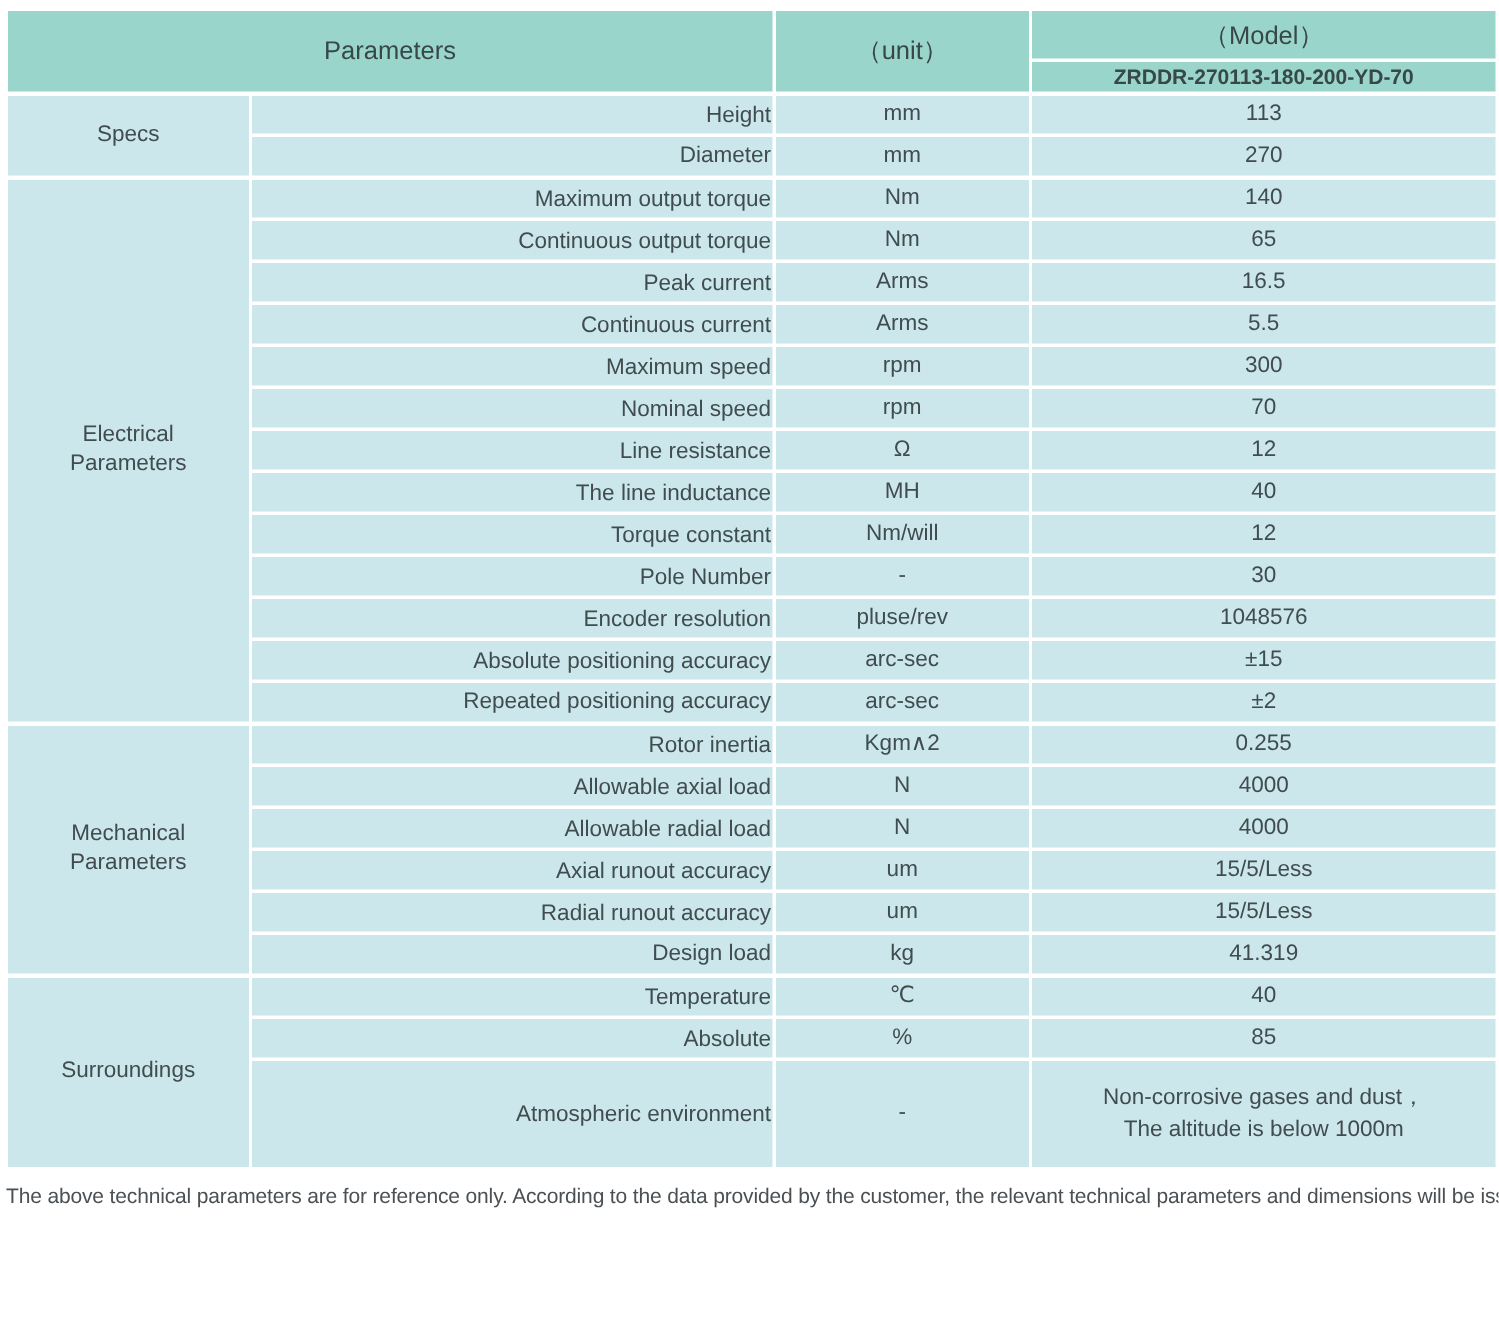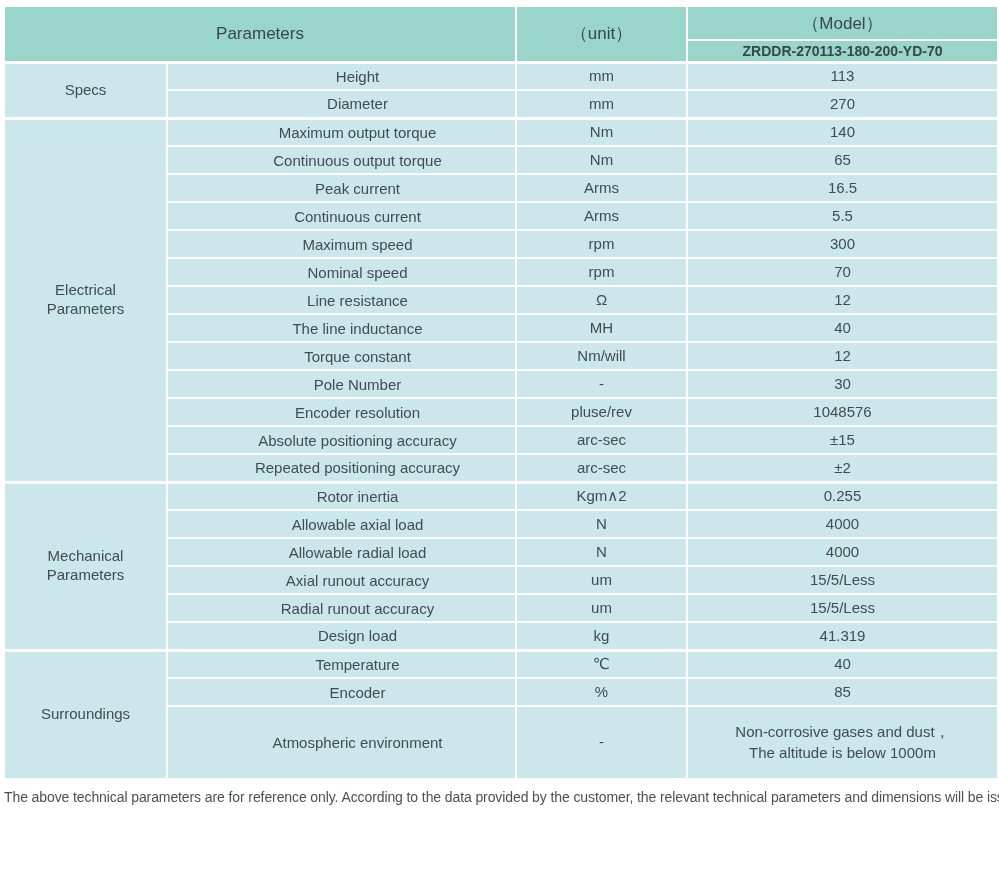--- a/index.html
+++ b/index.html
@@ -40,21 +40,21 @@
   thead tr.h-sub th{height:22px;font-size:14px;font-weight:bold;}
   thead th.model-top{border-bottom:2px solid #ffffff;margin-left:17px;}
   tbody td{
     background:var(--cell-bg);
     font-size:15px;
     height:28px;
     text-align:center;
     vertical-align:middle;
   }
   tbody td.param{
-    text-align:center;
+    text-align:right;
     padding-left:33px;
   }
   tbody td.section{
     text-align:center;
     padding:7px 32px;
     line-height:1.25;
   }
   tbody td.value,tbody td.unit{
     white-space:pre-line;
     line-height:1.35;
@@ -199,21 +199,21 @@
           <td class="unit">kg</td>
           <td class="value">41.319</td>
         </tr>
         <tr class="section-start">
           <td class="section" rowspan="3">Surroundings</td>
           <td class="param">Temperature</td>
           <td class="unit">℃</td>
           <td class="value">40</td>
         </tr>
         <tr>
-          <td class="param">Encoder</td>
+          <td class="param">Absolute</td>
           <td class="unit">%</td>
           <td class="value">85</td>
         </tr>
         <tr class="tall">
           <td class="param">Atmospheric environment</td>
           <td class="unit">-</td>
           <td class="value">Non-corrosive gases and dust，
 The altitude is below 1000m</td>
         </tr>
       </tbody>

